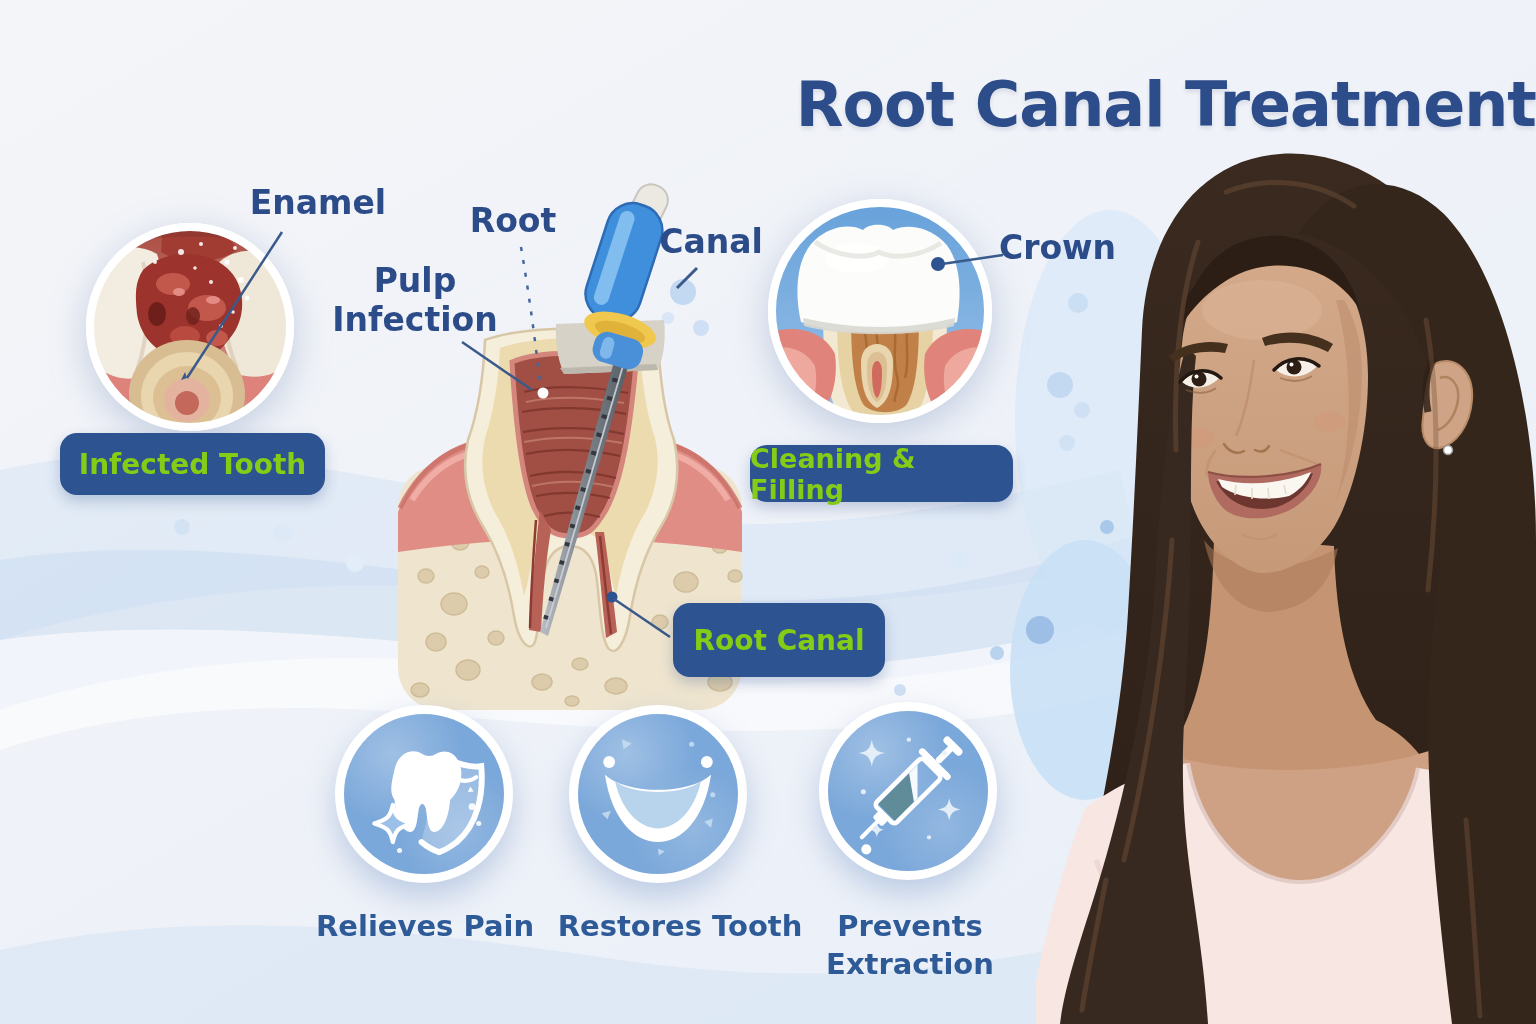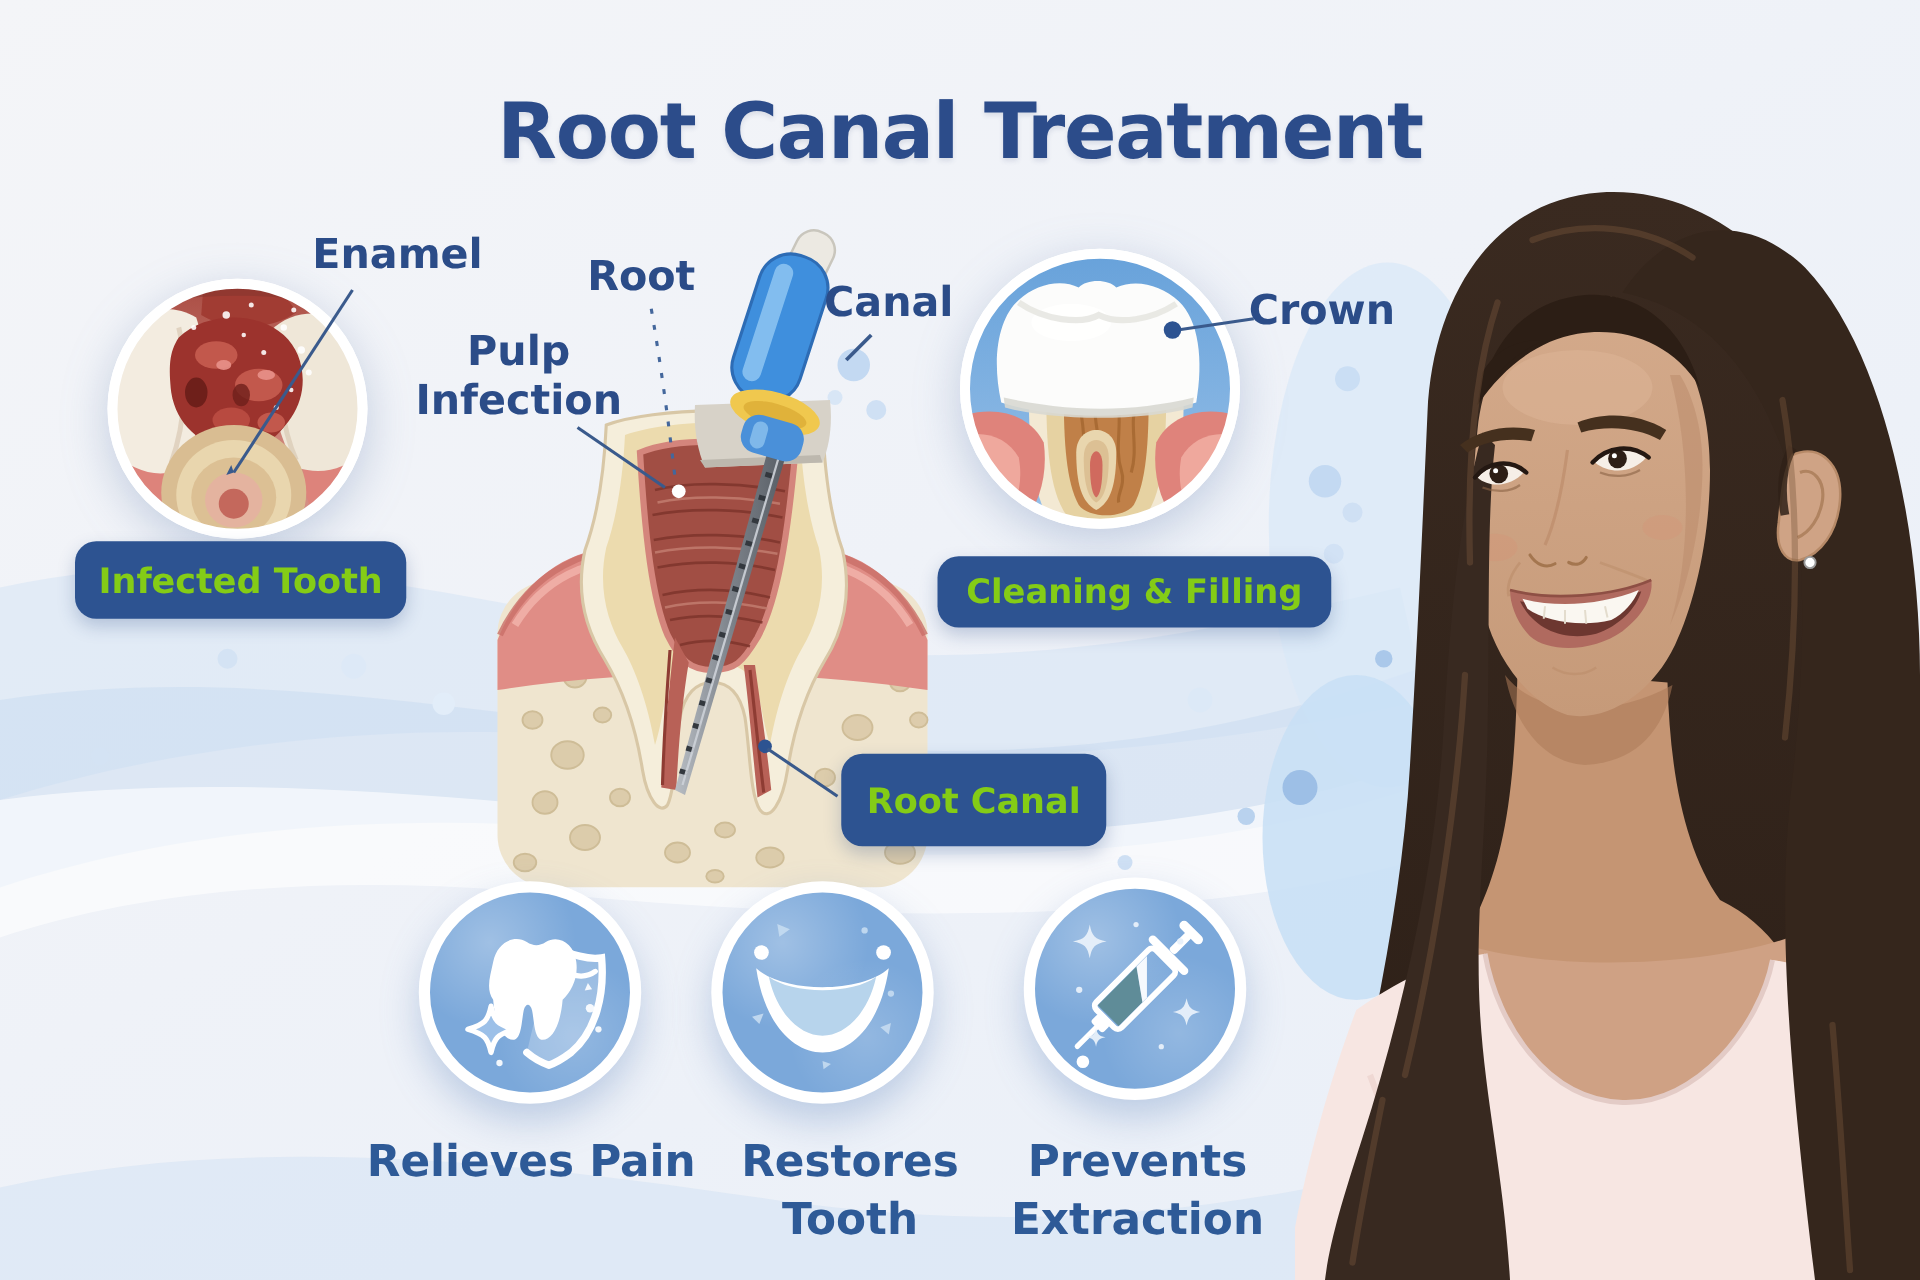--- a/index.html
+++ b/index.html
@@ -3,42 +3,42 @@
 <meta charset="utf-8">
 <style>
   html,body{margin:0;padding:0;background:#dde3ec;}
   .canvas{
     position:relative;width:1536px;height:1024px;overflow:hidden;
     background:linear-gradient(150deg,#f4f5f8 0%,#eff2f8 45%,#e9eff8 100%);
     font-family:"DejaVu Sans","Liberation Sans",sans-serif;
   }
   .abs{position:absolute;}
   .title{
-    left:0;top:68px;width:1536px;text-align:center;
+    left:0;top:68px;width:1536px;text-align:right;
     font-size:62px;font-weight:700;letter-spacing:-1px;color:#2c4c8a;
     text-shadow:0 3px 4px rgba(40,60,110,.12);
   }
   .dlabel{
     font-size:33px;font-weight:700;color:#2b4c88;text-align:center;line-height:1.18;
   }
   .badge{
     display:flex;align-items:center;justify-content:center;
     background:#2d5391;color:#84cc16;border-radius:17px;
     font-weight:600;box-shadow:0 6px 14px rgba(40,70,130,.25);
   }
   .benefit-circle{
     border-radius:50%;border:9px solid #ffffff;
     background:
       radial-gradient(circle at 30% 25%, rgba(255,255,255,.28), rgba(255,255,255,0) 42%),
       radial-gradient(circle at 72% 72%, rgba(255,255,255,.18), rgba(255,255,255,0) 38%),
       #7ba8da;
     box-shadow:0 14px 30px rgba(110,145,195,.38);
   }
   .blabel{
-    font-size:35px;font-weight:700;color:#2e5a97;text-align:center;line-height:1.3;
+    font-size:29px;font-weight:700;color:#2e5a97;text-align:center;line-height:1.3;
   }
   svg{display:block;}
   .shadowed{filter:drop-shadow(0 10px 18px rgba(90,120,170,.30));}
 </style>
 </head>
 <body>
 
 <div class="canvas">
 
   <svg class="abs" style="left:0;top:0" width="1536" height="1024" viewBox="0 0 1536 1024">
@@ -269,21 +269,21 @@
     <path d="M614,599 L670,637" stroke="#3a5a8c" stroke-width="2.5" fill="none"></path>
   </svg>
 
   <div class="abs dlabel" style="left:238px;top:184px;width:160px">Enamel</div>
   <div class="abs dlabel" style="left:438px;top:202px;width:150px">Root</div>
   <div class="abs dlabel" style="left:325px;top:262px;width:180px">Pulp Infection</div>
   <div class="abs dlabel" style="left:651px;top:223px;width:120px">Canal</div>
   <div class="abs dlabel" style="left:985px;top:229px;width:145px">Crown</div>
 
   <div class="abs badge" style="left:60px;top:433px;width:265px;height:62px;font-size:28px">Infected Tooth</div>
-  <div class="abs badge" style="left:750px;top:445px;width:315px;height:57px;font-size:27px">Cleaning &amp; Filling</div>
+  <div class="abs badge" style="left:750px;top:445px;width:263px;height:57px;font-size:27px">Cleaning &amp; Filling</div>
   <div class="abs badge" style="left:673px;top:603px;width:212px;height:74px;font-size:28px">Root Canal</div>
 
   <div class="abs benefit-circle" style="left:335px;top:705px;width:160px;height:160px">
     <svg width="160" height="160" viewBox="0 0 190 190">
       <path d="M116,50 C134,60 152,64 163,62 C166,96 158,132 134,152 C126,158 119,162 113,164 C107,162 99,158 92,152" fill="rgba(255,255,255,0.22)" stroke="#ffffff" stroke-width="7" stroke-linecap="round"></path>
       <path d="M128,74 C138,81 149,81 157,75" stroke="#ffffff" stroke-width="5" fill="none" stroke-linecap="round"></path>
       <path d="M60,66 C64,46 81,40 92,47 C98,51 104,51 110,47 C122,40 137,48 139,66 C141,82 134,94 126,102 C124,126 116,140 107,140 C99,140 99,122 97,112 C95,105 91,105 89,112 C87,122 87,140 79,140 C70,140 62,126 60,102 C53,92 57,80 60,66 Z" fill="#ffffff"></path>
       <path d="M58,108 C61,122 64,125 80,130 C64,135 61,138 58,152 C55,138 52,135 36,130 C52,125 55,122 58,108 Z" fill="#9cc0e8" stroke="#ffffff" stroke-width="5" stroke-linejoin="round"></path>
       <g fill="#ffffff" opacity="0.9">
         <circle cx="152" cy="110" r="4"></circle>

